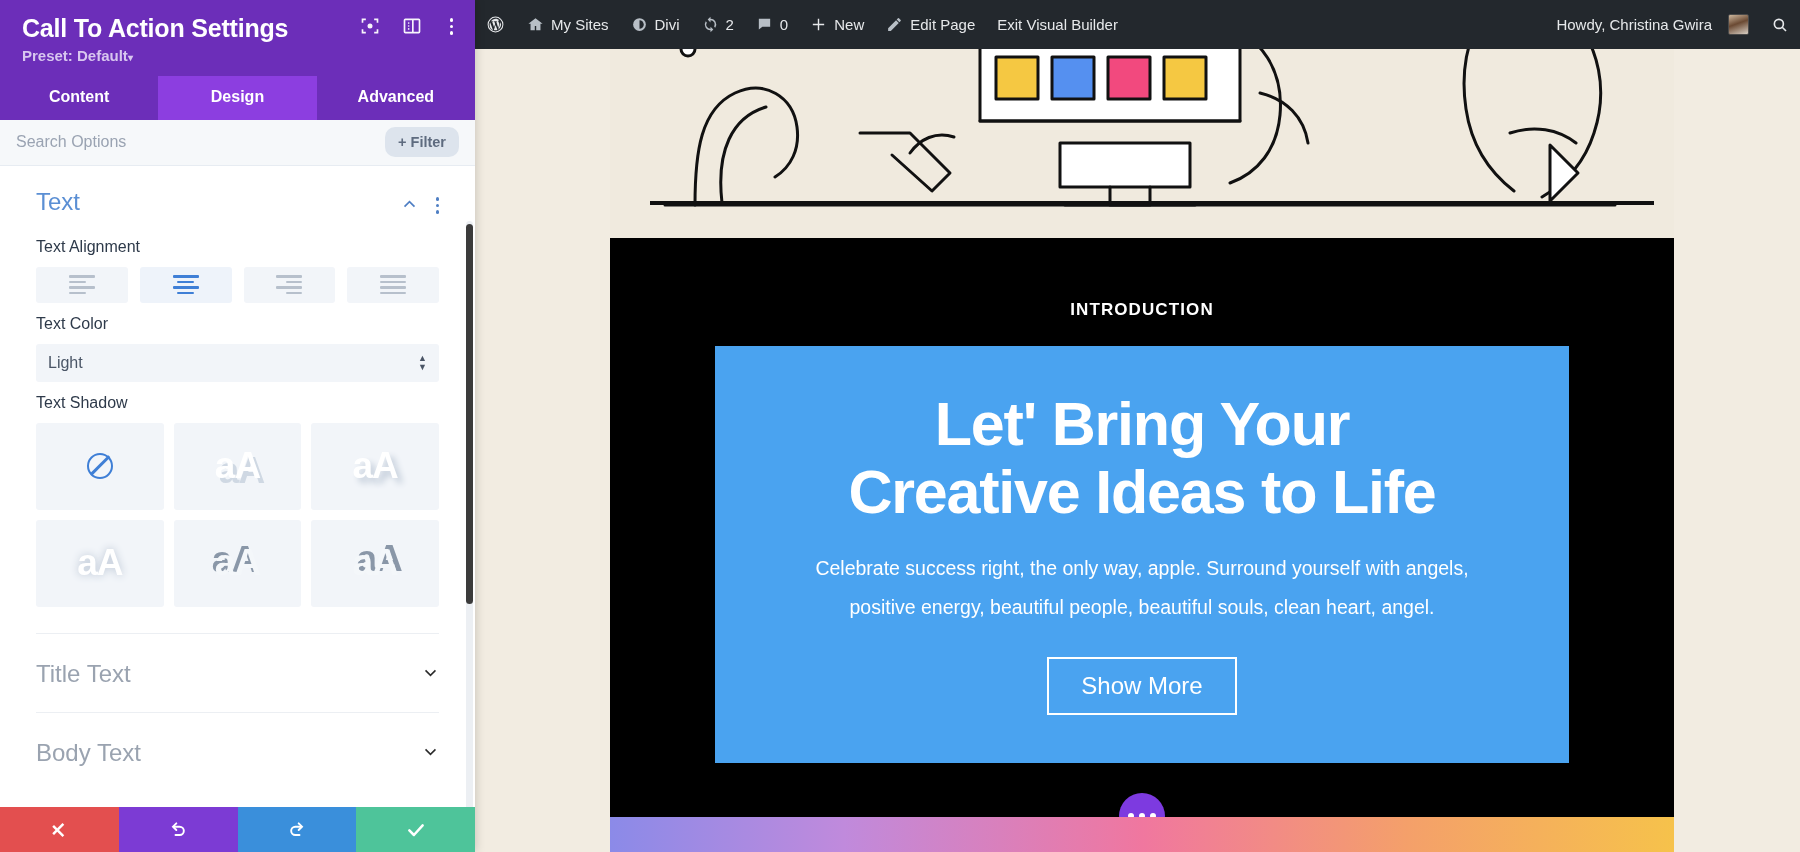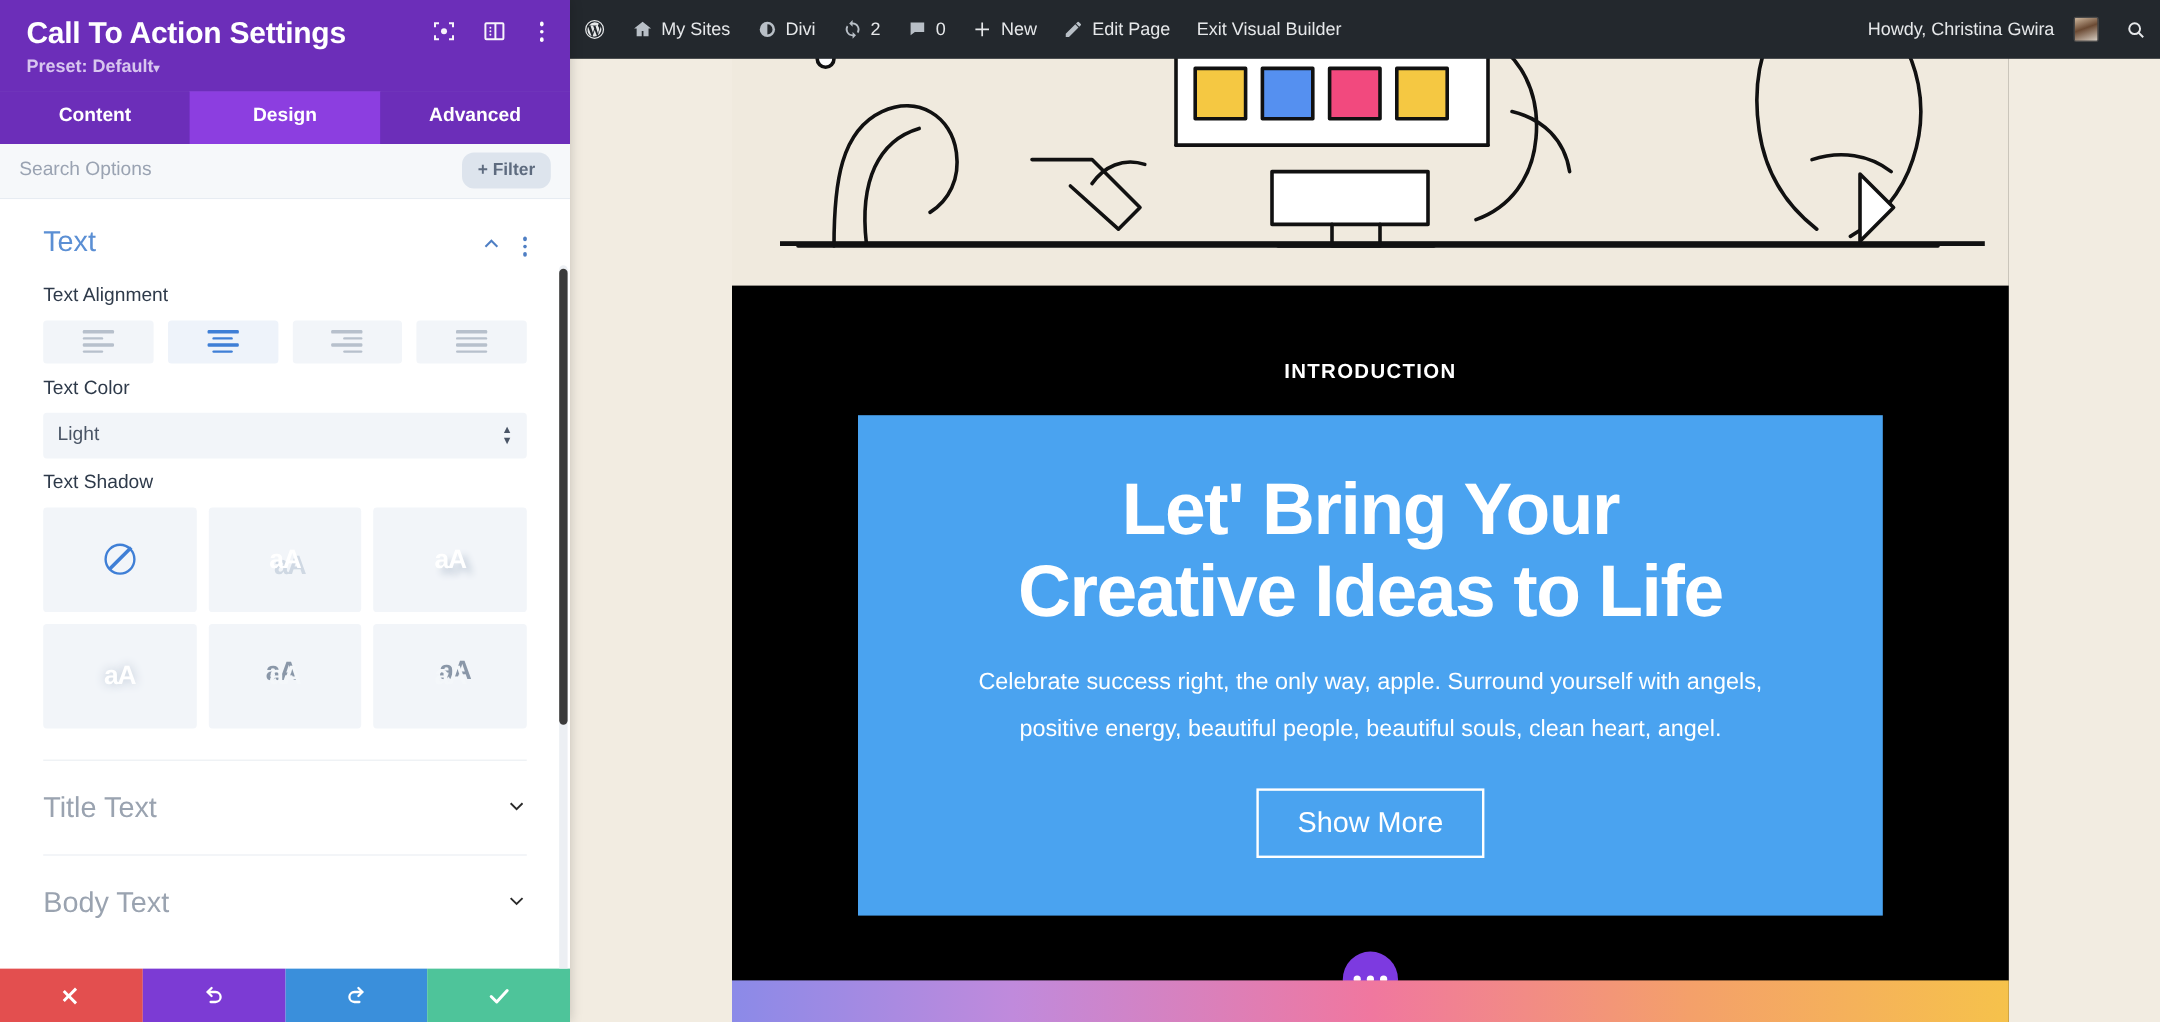--- a/index.html
+++ b/index.html
@@ -137,21 +137,21 @@
   }
   .no-shadow-ico {
     width: 26px; height: 26px; border: 2.6px solid #3f7fd6; border-radius: 50%;
     position: relative;
   }
   .no-shadow-ico:after {
     content:""; position:absolute; left:-2px; top:9px; width:26px; height:2.6px;
     background:#3f7fd6; transform: rotate(-45deg); transform-origin: center;
   }
   .aA {
-    font-size: 22px; font-weight: bold; color: #ffffff;
+    font-size: 37px; font-weight: bold; color: #ffffff;
     font-family: "Liberation Sans", sans-serif; letter-spacing:-1px;
   }
   .aA.s1 { text-shadow: 4px 5px 0 #cfd8e3; }
   .aA.s2 { text-shadow: 5px 5px 6px #c2ccd9; }
   .aA.s3 { text-shadow: 0 0 9px #b9c4d3; }
   .aA.s4 { color:#f4f7fa; text-shadow: -3px -3px 0 #8a97a8; }
   .aA.s5 { color:#f4f7fa; text-shadow: 4px -4px 0 #8a97a8; }
 
   .divider { height:1px; background:#eceff3; margin: 26px 0 0 0; }
 

